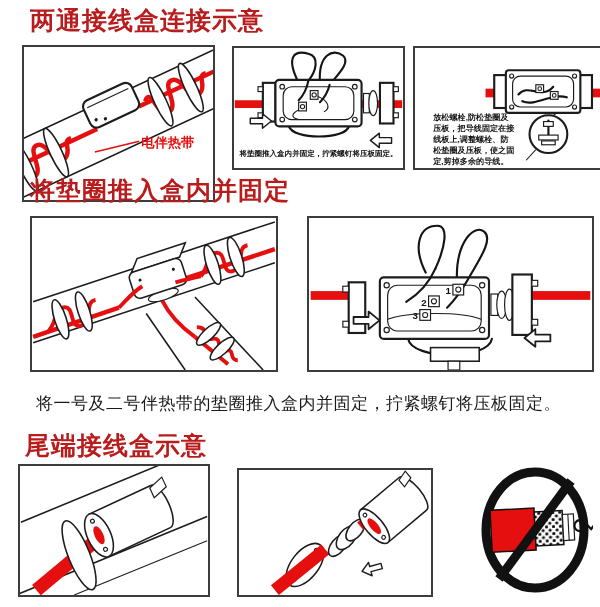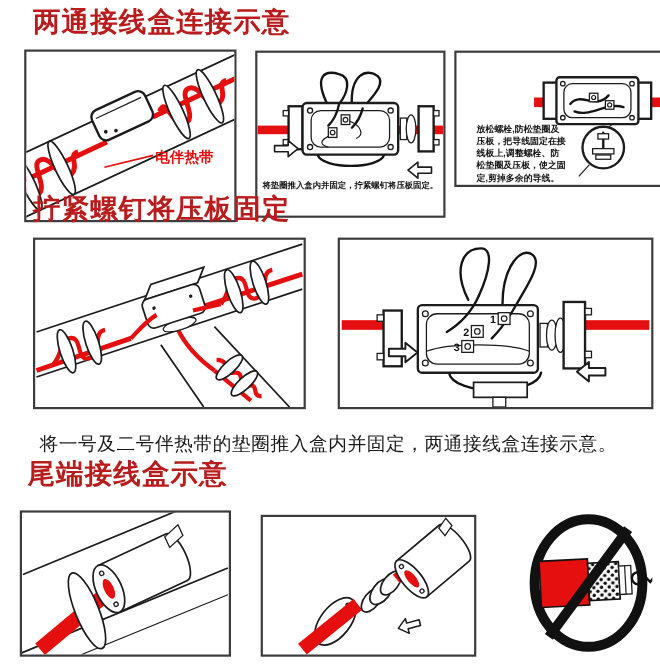--- a/index.html
+++ b/index.html
@@ -47,21 +47,21 @@
       <rect x="70" y="28" width="54" height="30" rx="7" class="w2"></rect>
       <line x1="74" y1="35" x2="120" y2="35" class="k1"></line>
       <circle cx="77" cy="50" r="1.7" class="dot"></circle>
       <circle cx="86" cy="53" r="1.7" class="dot"></circle>
     </g>
     <line x1="72" y1="92" x2="117" y2="81" class="r" stroke-width="1.5"></line>
     <text x="119" y="87" class="heatlbl">电伴热带</text>
   </svg>
 </div>
 
-<div class="panel" style="left:232px;top:46px;width:173px;height:152px;">
+<div class="panel" style="left:232px;top:46px;width:173px;height:124px;">
   <svg viewBox="0 0 173 124">
     <rect x="0" y="54" width="173" height="8" class="rf"></rect>
     <path class="wire" stroke-width="2" d="M 66 36 C 52 8 62 2 76 6 C 88 9 84 24 76 34"></path>
     <path class="wire" stroke-width="2" d="M 88 36 C 86 6 102 0 112 8 C 120 15 106 28 98 38"></path>
     <path class="wire" stroke-width="2" d="M 56 81 C 60 95 114 95 118 81"></path>
     <rect x="29" y="36" width="13" height="40" class="w2"></rect>
     <rect x="24" y="40" width="5" height="5" class="w1"></rect>
     <rect x="24" y="67" width="5" height="5" class="w1"></rect>
     <rect x="42" y="33" width="89" height="48" rx="4" class="w2"></rect>
     <circle cx="49" cy="40" r="2.4" class="w1"></circle>
@@ -120,21 +120,21 @@
     <g>
       <text x="6" y="74" class="ins">放松螺栓,防松垫圈及</text>
       <text x="6" y="85.5" class="ins">压板，把导线固定在接</text>
       <text x="6" y="97" class="ins">线板上,调整螺栓、防</text>
       <text x="6" y="108.5" class="ins">松垫圈及压板，使之固</text>
       <text x="6" y="120" class="ins">定,剪掉多余的导线。</text>
     </g>
   </svg>
 </div>
 
-<h2 class="title" style="left:30px;top:176px;">拧紧螺钉将压板固定</h2>
+<h2 class="title" style="left:30px;top:176px;">将垫圈推入盒内并固定</h2>
 
 <div class="panel" style="left:30px;top:216px;width:248px;height:156px;">
   <svg viewBox="0 0 248 156">
     <polygon points="0,86 248,4 248,46 0,128" fill="#fff"></polygon>
     <line x1="0" y1="86" x2="248" y2="4" class="k"></line>
     <line x1="0" y1="128" x2="248" y2="46" class="k"></line>
     <polygon points="116,98 166,81 236,156 156,156" fill="#fff"></polygon>
     <line x1="116" y1="98" x2="156" y2="156" class="k"></line>
     <line x1="166" y1="81" x2="236" y2="156" class="k"></line>
     <path class="r" stroke-width="4.5" d="M 0 122 L 88 92"></path>
@@ -200,23 +200,23 @@
     <rect x="227" y="104" width="6" height="6" class="w1"></rect>
     <g transform="translate(44,96) scale(1.4)">
       <polygon class="arrow" points="0,4 11,4 11,0 19,6.5 11,13 11,9 0,9"></polygon>
     </g>
     <g transform="translate(246,114) scale(-1.4,1.4)">
       <polygon class="arrow" points="0,4 11,4 11,0 19,6.5 11,13 11,9 0,9"></polygon>
     </g>
   </svg>
 </div>
 
-<div class="caption-big" style="left:36px;top:394px;">将一号及二号伴热带的垫圈推入盒内并固定，两通接线盒连接示意。</div>
-
-<h2 class="title" style="left:25px;top:417px;text-align:right;">尾端接线盒示意</h2>
+<div class="caption-big" style="left:36px;top:394px;">将一号及二号伴热带的垫圈推入盒内并固定，拧紧螺钉将压板固定。</div>
+
+<h2 class="title" style="left:25px;top:431px;text-align:right;">尾端接线盒示意</h2>
 
 <div class="panel" style="left:18px;top:464px;width:192px;height:133px;">
   <svg viewBox="0 0 192 133">
     <line x1="0" y1="58" x2="150" y2="-4" class="k"></line>
     <line x1="-5" y1="133" x2="192" y2="52" class="k"></line>
     <line x1="55" y1="133" x2="192" y2="77" class="k1"></line>
     <line x1="16" y1="128" x2="76" y2="78" class="r" stroke-width="14"></line>
     <ellipse cx="60" cy="92" rx="11" ry="38" transform="rotate(-22 60 92)" class="w"></ellipse>
     <g transform="rotate(-25 105 60)">
       <path d="M 78 36 H 148 A 9 24 0 0 1 148 84 H 78 Z" class="w" stroke-width="1.8"></path>

